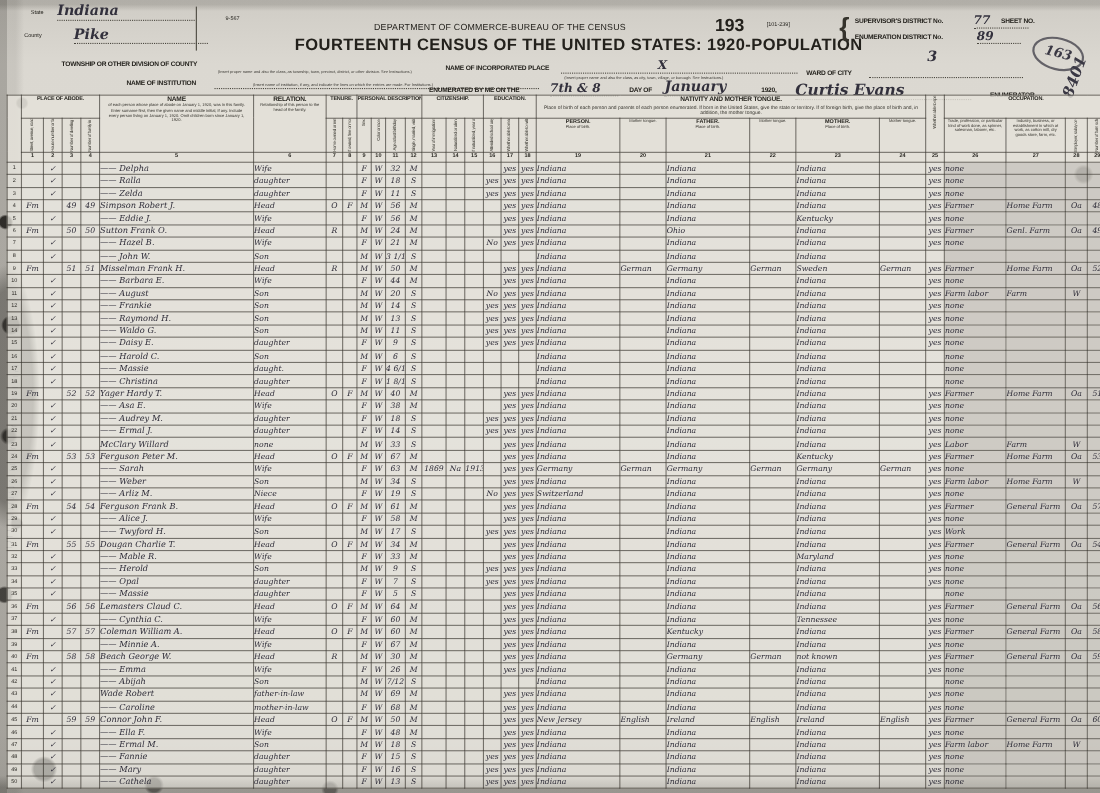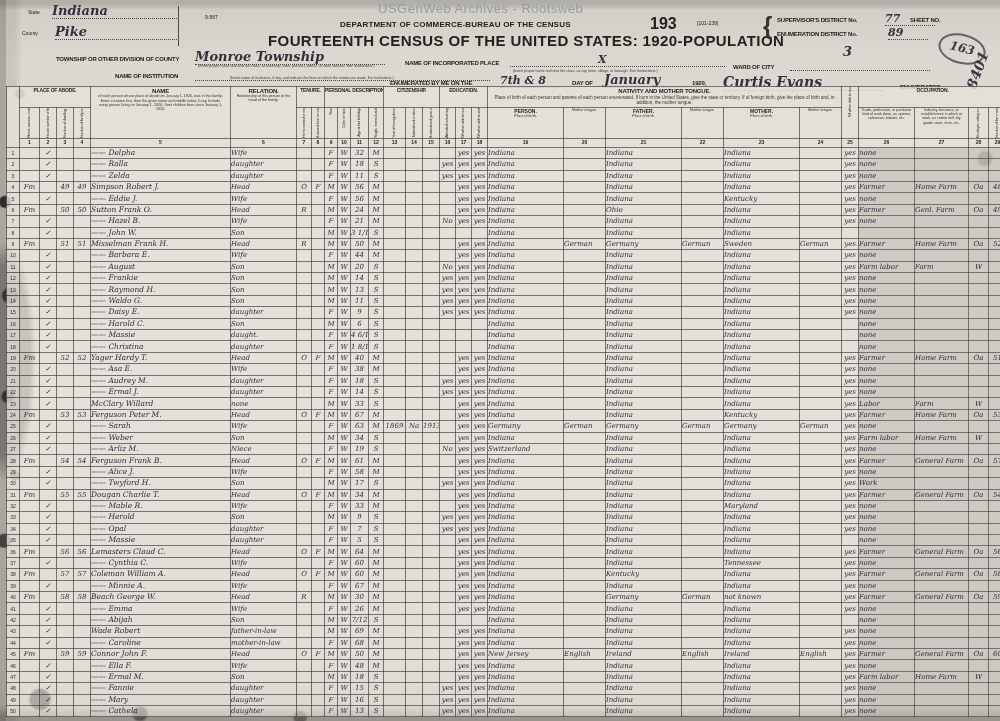--- a/index.html
+++ b/index.html
@@ -18,21 +18,21 @@
       radial-gradient(circle at 4% 97%, rgba(25,23,20,.6) 0 9px, transparent 12px),
       radial-gradient(circle at 14% 99%, rgba(25,23,20,.5) 0 6px, transparent 9px),
       radial-gradient(circle at 30% 99.5%, rgba(25,23,20,.45) 0 5px, transparent 8px),
       radial-gradient(circle at 98.5% 22%, rgba(25,23,20,.35) 0 6px, transparent 9px),
       radial-gradient(ellipse 40px 160px at 0.6% 50%, rgba(30,28,24,.35) 0 60%, transparent 75%),
       linear-gradient(90deg, rgba(40,38,33,.28) 0 6px, rgba(40,38,33,.10) 6px 14px, transparent 22px),
       linear-gradient(0deg, rgba(40,38,33,.30) 0 5px, transparent 16px),
       linear-gradient(180deg, rgba(40,38,33,.18) 0 4px, transparent 10px);}
   .wm{position:absolute;font-size:13px;color:#8e959e;opacity:.85;letter-spacing:.5px;}
   .p5{font-size:5px;} .p6{font-size:6px;font-weight:bold;letter-spacing:-.2px;}
-  .p8{font-size:8px;font-weight:bold;letter-spacing:.2px;}
+  .p8{font-size:8px;font-weight:normal;letter-spacing:.2px;}
   .lbl{position:absolute;white-space:nowrap;}
   .note{position:absolute;font-size:4px;color:#3a3833;white-space:nowrap;transform:scale(.9);transform-origin:left top;}
   .script{font-family:"DejaVu Serif",serif;font-style:italic;font-weight:bold;color:#32303c;white-space:nowrap;}
   .uline{border-bottom:1px dotted #4a473f;}
   .title{position:absolute;font-size:15px;font-weight:bold;letter-spacing:.4px;}
   
   #census{position:absolute;left:6px;top:86px;width:988px;border-collapse:collapse;table-layout:fixed;background:rgba(234,231,224,.55);}
   #census th,#census td{border:1px solid rgba(48,45,38,.62);padding:0;overflow:hidden;white-space:nowrap;}
   #census thead th{font-size:5px;font-weight:bold;color:#26241f;vertical-align:top;background:rgba(226,223,215,.6);}
   .gt{font-size:6px;letter-spacing:-.2px;padding-top:1px;}
@@ -52,36 +52,34 @@
   #margin-squiggle{position:absolute;left:9px;top:330px;width:5px;height:170px;opacity:.55;
      background:repeating-linear-gradient(4deg, transparent 0 2px, rgba(45,43,55,.7) 2px 3px, transparent 3px 5px);transform:rotate(2deg);}
   #sheet-circle{position:absolute;left:938px;top:34px;width:44px;height:26px;border:2px solid rgba(50,48,60,.7);
      border-radius:50%;transform:rotate(14deg);text-align:center;line-height:24px;font-size:12px;}
 </style>
 </head>
 <body>
 
 <div id="page">
 
-  <div class="wm" style="left:378px;top:1px;">USGenWeb Archives - Rootsweb</div>
 
   <div class="lbl p5" style="left:28px;top:9px;">State</div>
   <div class="lbl script uline" style="left:52px;top:3px;font-size:13px;width:125px;">Indiana</div>
   <div class="lbl p5" style="left:22px;top:30px;">County</div>
-  <div class="lbl script uline" style="left:55px;top:24px;font-size:13px;width:122px;">Pike</div>
+  <div class="lbl script uline" style="left:67px;top:24px;font-size:13px;width:122px;">Pike</div>
   <div style="position:absolute;left:178px;top:6px;width:1px;height:40px;background:#4a473f;"></div>
 
   <div class="lbl p5" style="left:205px;top:14px;">9-567</div>
   <div class="lbl p8" style="left:340px;top:20px;">DEPARTMENT OF COMMERCE-BUREAU OF THE CENSUS</div>
   <div class="lbl" style="left:650px;top:15px;font-size:16px;font-weight:bold;">193</div>
   <div class="lbl p5" style="left:697px;top:20px;">[101-239]</div>
   <div class="title" style="left:268px;top:32px;">FOURTEENTH CENSUS OF THE UNITED STATES: 1920-POPULATION</div>
 
   <div class="lbl p6" style="left:56px;top:56px;">TOWNSHIP OR OTHER DIVISION OF COUNTY</div>
-  <div class="lbl script uline" style="left:195px;top:49px;font-size:13px;width:190px;">Monroe Township</div>
   <div class="note" style="left:198px;top:63px;">(Insert proper name and also the class, as township, town, precinct, district, or other division. See Instructions.)</div>
   <div class="lbl p6" style="left:115px;top:73px;">NAME OF INSTITUTION</div>
   <div class="lbl uline" style="left:195px;top:73px;width:295px;height:7px;"></div>
   <div class="note" style="left:230px;top:75px;">(Insert name of institution, if any, and indicate the lines on which the entries are made.    For Institutions.)</div>
 
   <div class="lbl p6" style="left:405px;top:60px;">NAME OF INCORPORATED PLACE</div>
   <div class="lbl script" style="left:598px;top:53px;font-size:11px;">X</div>
   <div class="lbl uline" style="left:510px;top:60px;width:215px;height:6px;"></div>
   <div class="note" style="left:513px;top:68px;">(Insert proper name and also the class, as city, town, village, or borough. See Instructions.)</div>
 

